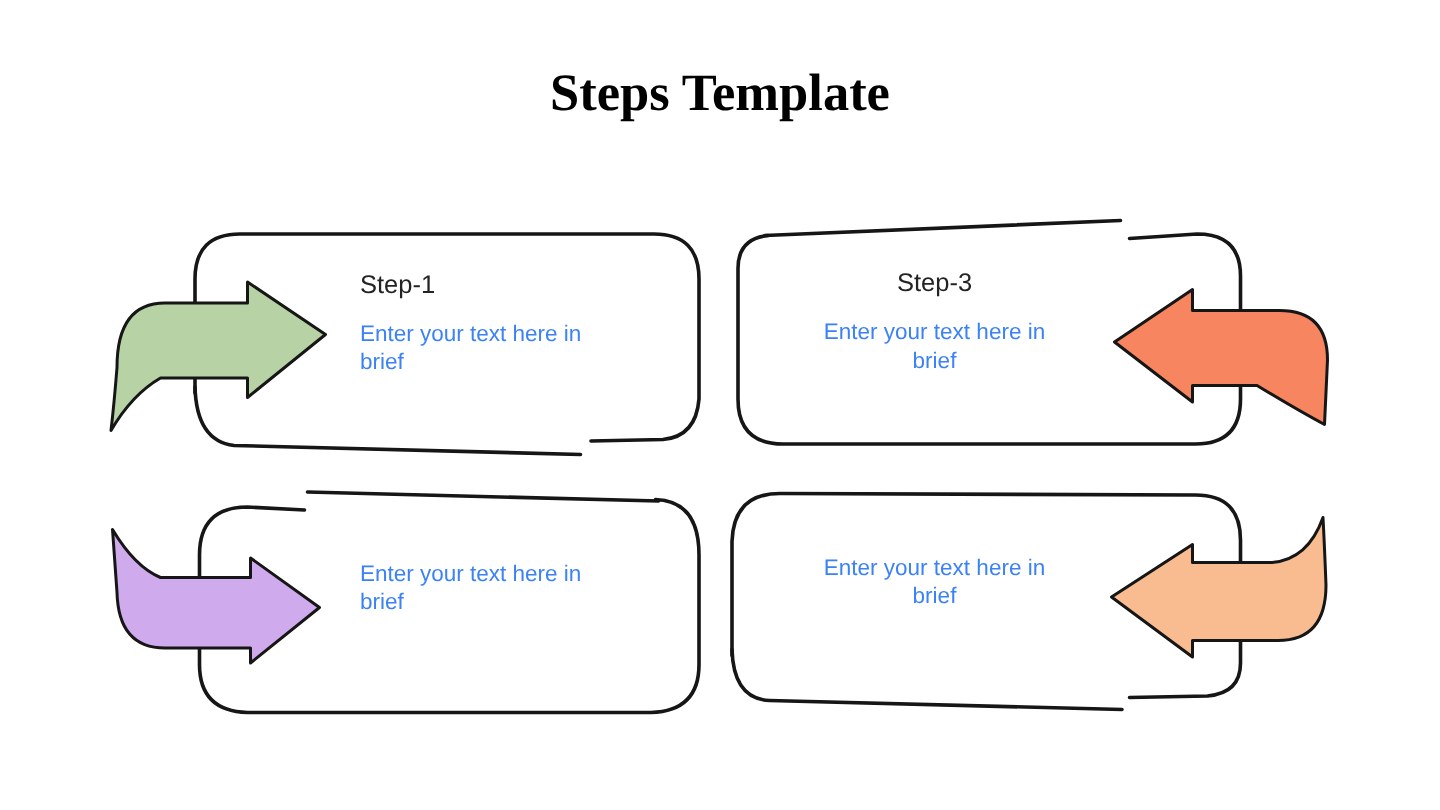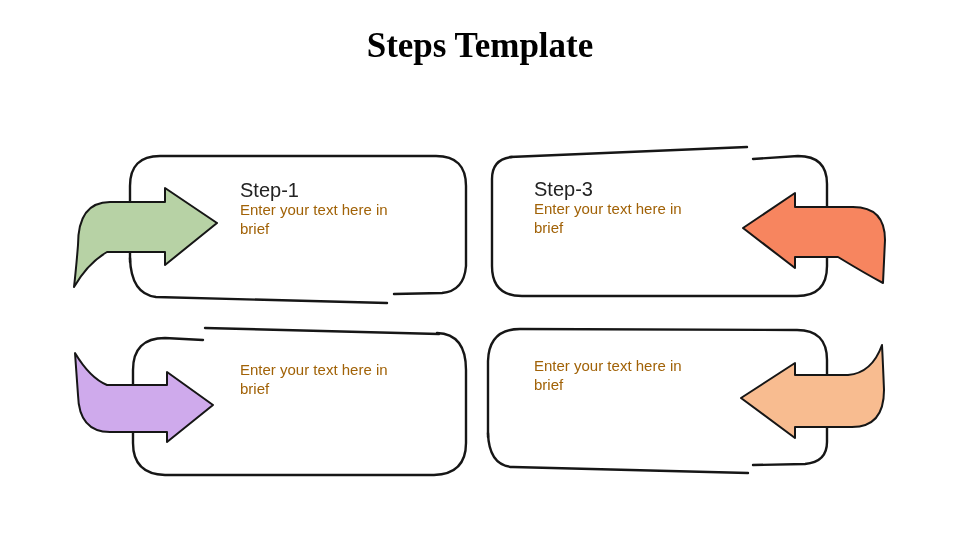--- a/index.html
+++ b/index.html
@@ -1,26 +1,26 @@
 <!DOCTYPE html>
 <html><head>
 <meta charset="utf-8">
 <style>
   html,body{margin:0;padding:0;background:#ffffff;}
   body{width:960px;height:540px;overflow:hidden;font-family:"Liberation Sans",sans-serif;}
   .canvas{position:relative;width:960px;height:540px;background:#ffffff;}
-  .slide-title{position:absolute;left:0;right:0;top:26px;margin:0;text-align:center;
+  .slide-title{position:absolute;left:0;right:0;top:26px;margin:16px;text-align:center;
     font-family:"Liberation Serif",serif;font-weight:bold;font-size:35px;color:#000;}
   svg.shape{position:absolute;overflow:visible;}
   .boxline{fill:none;stroke:#161616;stroke-width:2.4;stroke-linecap:round;}
   .arrowpath{stroke:#161616;stroke-width:2;stroke-linejoin:round;}
   .tb{position:absolute;width:178px;}
-  .tb .h{font-size:20px;line-height:20px;color:#232323;}
-  .tb .b{font-size:15px;line-height:19px;color:#a16207;}
-  .tb.right{text-align:left;}
+  .tb .h{font-size:17px;line-height:20px;color:#232323;}
+  .tb .b{margin-top:13px;font-size:15px;line-height:19px;color:#3b82f6;}
+  .tb.right{text-align:center;}
 </style>
 </head>
 <body>
 
 <div class="canvas">
 
   <h1 class="slide-title">Steps Template</h1>
 
   <div>
     <svg class="shape" style="left:118px;top:144px" width="360" height="168" viewBox="0 0 360 168">

